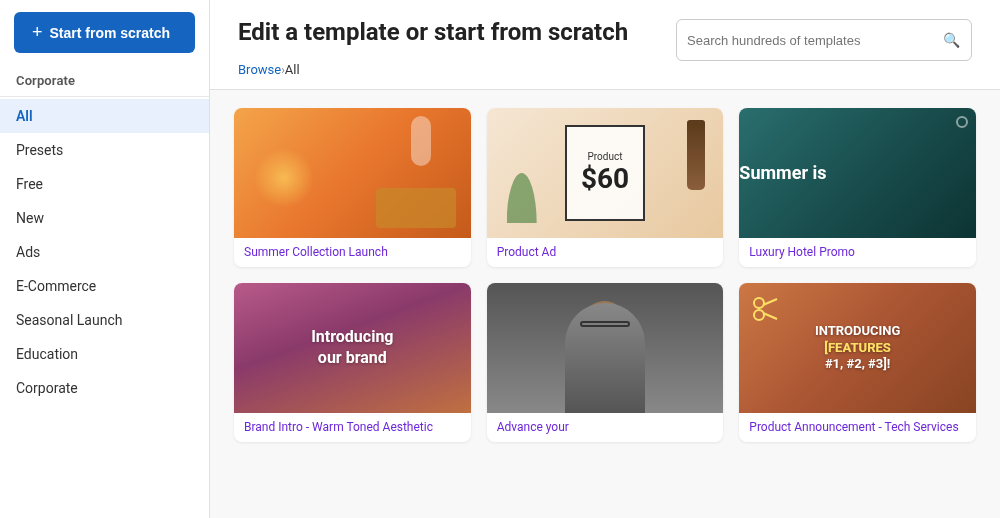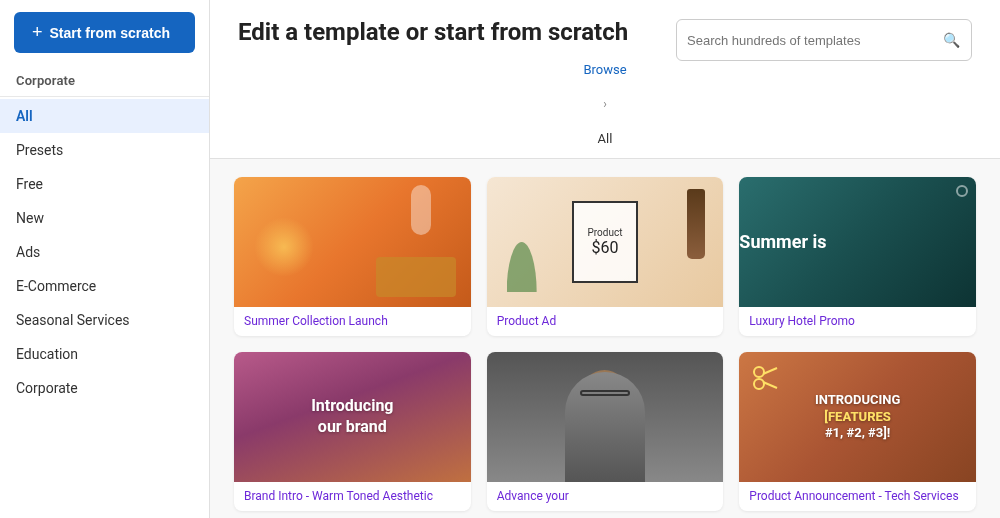--- a/index.html
+++ b/index.html
@@ -76,22 +76,21 @@
     #header-row {
       display: flex;
       align-items: center;
       justify-content: space-between;
     }
     #breadcrumb {
       font-size: 13px;
       color: #555;
       display: flex;
       align-items: center;
-      gap: 20px;
-      flex-direction: column;
+      gap: 0;
     }
     #breadcrumb .browse-link {
       color: #1565c0;
       cursor: pointer;
       text-decoration: none;
     }
     #breadcrumb .chevron { color: #888; font-size: 12px; }
     #breadcrumb .current { color: #333; }
     #search-box {
       display: flex;
@@ -181,21 +180,21 @@
       justify-content: center;
       position: relative;
     }
     .product-box {
       border: 2px solid #333;
       background: rgba(255,255,255,0.85);
       padding: 24px 14px;
       text-align: center;
     }
     .product-box .product-text { font-size: 10px; color: #333; }
-    .product-box .product-price { font-size: 16px; font-weight: 400; color: #222; }
+    .product-box .product-price { font-size: 28px; font-weight: 700; color: #222; }
     .thumb-product-bottle {
       position: absolute;
       right: 18px;
       top: 12px;
       width: 18px;
       height: 70px;
       background: linear-gradient(180deg, #5a3a1a 0%, #8b5e3c 100%);
       border-radius: 3px 3px 5px 5px;
     }
     .thumb-product-leaf {
@@ -306,21 +305,21 @@
 
   <div class="categories-label">Corporate</div>
   <hr class="sidebar-divider">
 
   <div class="sidebar-item active">All</div>
   <div class="sidebar-item">Presets</div>
   <div class="sidebar-item">Free</div>
   <div class="sidebar-item">New</div>
   <div class="sidebar-item">Ads</div>
   <div class="sidebar-item">E-Commerce</div>
-  <div class="sidebar-item">Seasonal Services</div>
+  <div class="sidebar-item">Seasonal Launch</div>
   <div class="sidebar-item">Education</div>
   <div class="sidebar-item">Corporate</div>
 </div>
 
 <div id="main">
   <div id="main-header">
     <div id="header-row">
       <div id="main-title">Edit a template or start from scratch</div>
       <div id="search-box">
         <input id="search-input" type="text" placeholder="Search hundreds of templates" style="">

